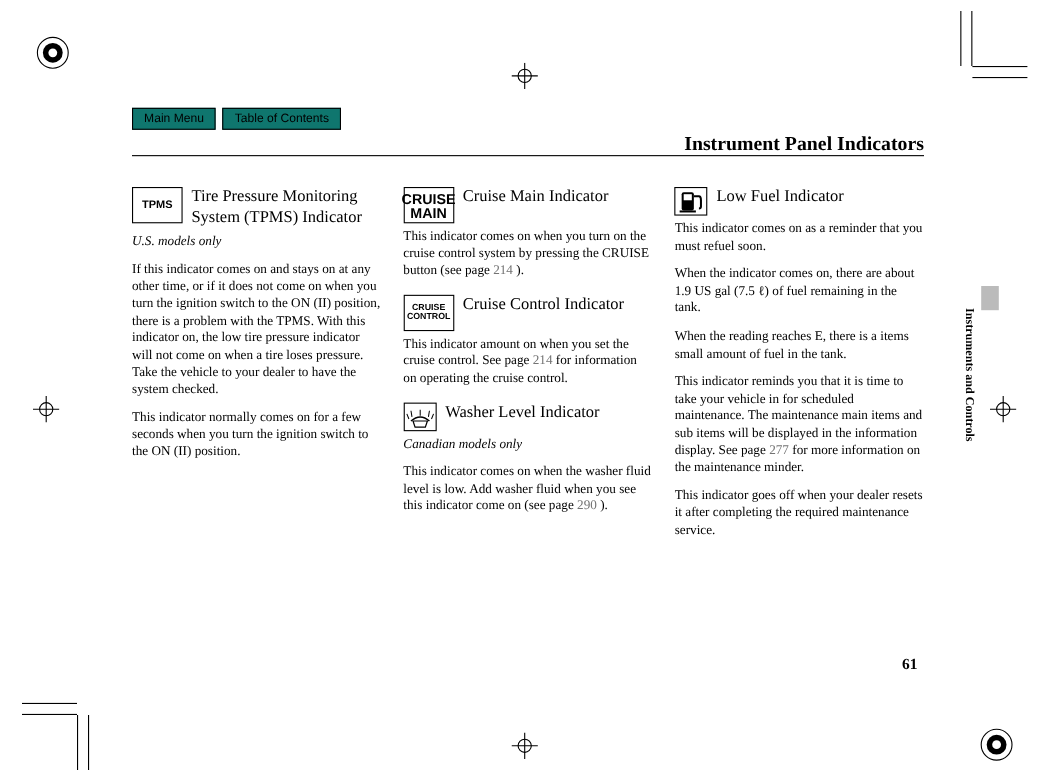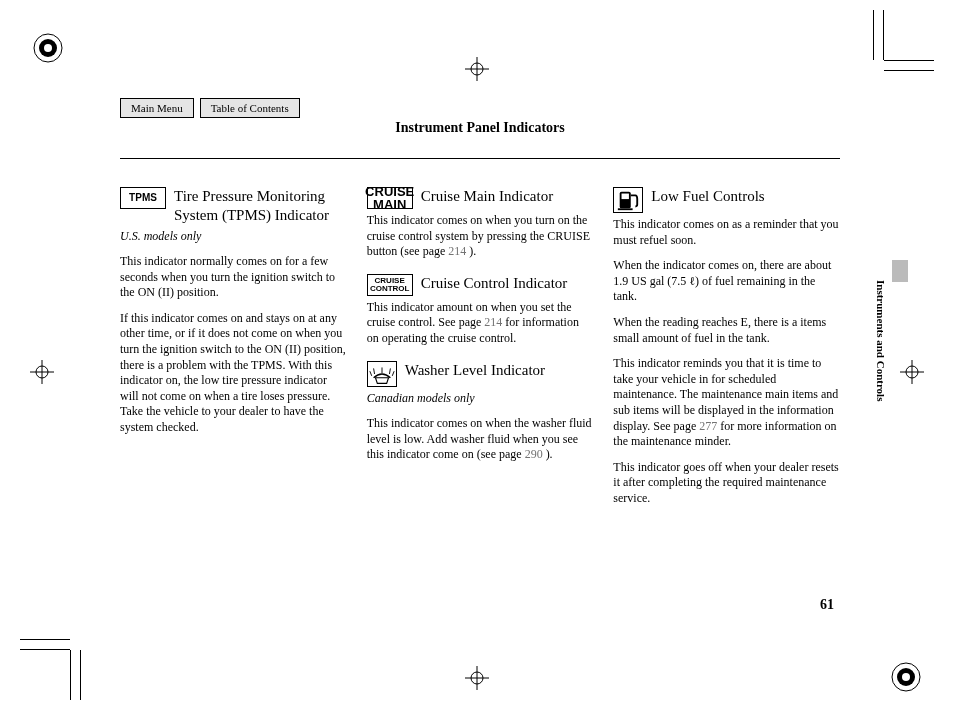--- a/index.html
+++ b/index.html
@@ -11,54 +11,54 @@
     font-family: "Times New Roman", Times, serif;
     color: #000;
     position: relative;
     font-size: 12px;
   }
 
   
   .nav { position: absolute; top: 98px; left: 120px; display: flex; gap: 6px; }
   .nav-btn {
     border: 1px solid #000;
-    background: #e5e5e5;
+    background: #0f766e;
     padding: 2px 10px;
-    font-family: Liberation Serif, serif;
+    font-family: Liberation Sans, sans-serif;
     font-size: 11px;
     line-height: 14px;
   }
 
   
   .page {
     position: absolute;
     left: 120px;
     top: 120px;
     width: 720px;
   }
   .page-title {
-    text-align: center;
+    text-align: right;
     font-weight: bold;
-    font-size: 14px;
-    padding-bottom: 22px;
+    font-size: 18px;
+    padding-bottom: 0;
     border-bottom: 1px solid #000;
     font-family: "Times New Roman", serif;
   }
 
   .columns { display: flex; gap: 20px; margin-top: 28px; }
   .col { flex: 1 1 0; }
   .col p { margin: 0 0 10px 0; line-height: 1.3; font-size: 12px; }
   .col p + p { margin-top: 10px; }
 
   .ind-head { display: flex; align-items: flex-start; gap: 8px; margin: 0 0 4px 0; }
   .ind-title { font-weight: normal; font-size: 15px; line-height: 1.25; }
 
   .ind-icon {
     flex: 0 0 auto;
-    width: 46px; height: 22px;
+    width: 46px; height: 33px;
     border: 1px solid #000;
     display: flex; align-items: center; justify-content: center;
     font-family: Arial, sans-serif; font-weight: bold; font-size: 10px;
     text-align: center; line-height: 1; padding: 2px;
   }
   .ind-icon.small-square { width: 30px; height: 26px; }
   .ind-icon.svg-only { padding: 0; }
 
   .italic-note { font-style: italic; font-size: 11.5px; margin: 0 0 2px 0; }
   .page-ref { color: #737373; }
@@ -104,22 +104,22 @@
   <div class="page-title">Instrument Panel Indicators</div>
 
   <div class="columns">
 
     <div class="col">
       <div class="ind-head">
         <div class="ind-icon">TPMS</div>
         <div class="ind-title">Tire Pressure Monitoring System (TPMS) Indicator</div>
       </div>
       <p class="italic-note">U.S. models only</p>
+      <p>If this indicator comes on and stays on at any other time, or if it does not come on when you turn the ignition switch to the ON (II) position, there is a problem with the TPMS. With this indicator on, the low tire pressure indicator will not come on when a tire loses pressure. Take the vehicle to your dealer to have the system checked.</p>
       <p>This indicator normally comes on for a few seconds when you turn the ignition switch to the ON (II) position.</p>
-      <p>If this indicator comes on and stays on at any other time, or if it does not come on when you turn the ignition switch to the ON (II) position, there is a problem with the TPMS. With this indicator on, the low tire pressure indicator will not come on when a tire loses pressure. Take the vehicle to your dealer to have the system checked.</p>
     </div>
 
     <div class="col">
       <div class="ind-head">
         <div class="ind-icon" style="font-size:13px">CRUISE MAIN</div>
         <div class="ind-title">Cruise Main Indicator</div>
       </div>
       <p>
         <span>This indicator comes on when you turn on the cruise control system by pressing the CRUISE button (see page </span><span class="page-ref">214</span><span> ).</span>
       </p>
@@ -151,21 +151,21 @@
     <div class="col">
       <div class="ind-head">
         <div class="ind-icon small-square svg-only">
           <svg viewBox="0 0 30 26" width="28" height="24">
             <rect x="6" y="4" width="12" height="18" rx="2" fill="#000"></rect>
             <rect x="8" y="6" width="8" height="6" fill="#fff"></rect>
             <path d="M18 8 L23 8 Q25 8 25 12 L25 18 Q25 20 23 20" fill="none" stroke="#000" stroke-width="2"></path>
             <rect x="4" y="22" width="16" height="2" fill="#000"></rect>
           </svg>
         </div>
-        <div class="ind-title">Low Fuel Controls</div>
+        <div class="ind-title">Low Fuel Indicator</div>
       </div>
       <p>This indicator comes on as a reminder that you must refuel soon.</p>
       <p>When the indicator comes on, there are about 1.9 US gal (7.5 ℓ) of fuel remaining in the tank.</p>
       <p style="margin-top:0">When the reading reaches E, there is a items small amount of fuel in the tank.</p>
 
       <p>
         <span>This indicator reminds you that it is time to take your vehicle in for scheduled maintenance. The maintenance main items and sub items will be displayed in the information display. See page </span><span class="page-ref">277</span><span> for more information on the maintenance minder.</span>
       </p>
       <p>This indicator goes off when your dealer resets it after completing the required maintenance service.</p>
     </div>

